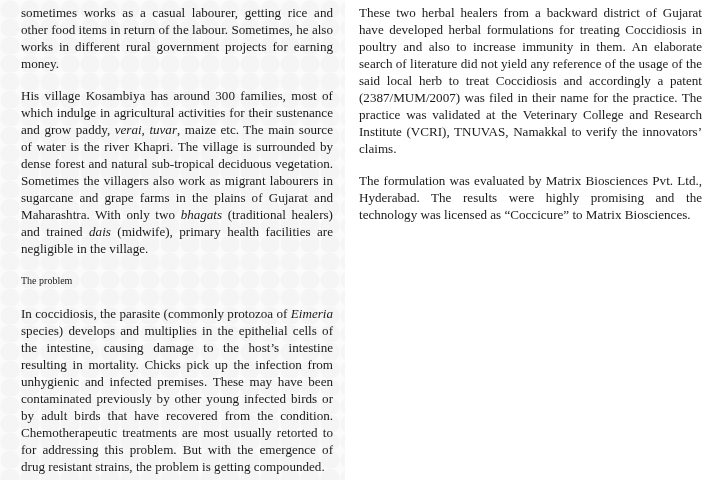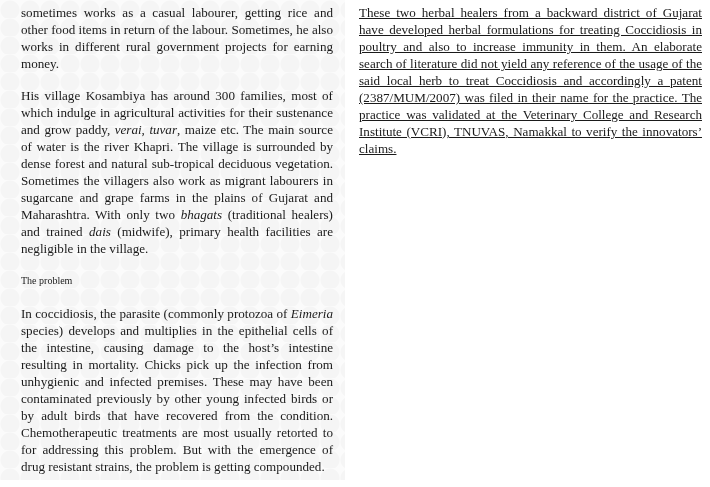--- a/index.html
+++ b/index.html
@@ -17,32 +17,33 @@
       radial-gradient(circle at 10px 10px, rgba(0,0,0,0.025) 0 9px, transparent 10px);
     background-size: 20px 18px;
   }
   .col {
     position: absolute; top: 4px;
     font-family: "Liberation Serif", serif;
     font-size: 13.1px; line-height: 17px;
     text-align: justify;
   }
   .col-left { left: 21px; width: 312px; }
-  .col-right { left: 359px; width: 343px; text-decoration: underline; }
+  .col-right { left: 359px; width: 343px; }
   .col p { margin: 0 0 15.2px 0; }
   .col h3 { font-weight: normal; font-size: 10px; margin: 0 0 15.2px 0; }
   i { }
 </style>
 </head>
 <body>
 
 <div class="hex-bg"></div>
 
 <div class="col col-left">
   <p>sometimes works as a casual labourer, getting rice and other food items in return of the labour. Sometimes, he also works in different rural government projects for earning money.</p>
   <p><span>His village Kosambiya has around 300 families, most of which indulge in agricultural activities for their sustenance and grow paddy, </span><i>verai</i><span>, </span><i>tuvar</i><span>, maize etc. The main source of water is the river Khapri. The village is surrounded by dense forest and natural sub-tropical deciduous vegetation. Sometimes the villagers also work as migrant labourers in sugarcane and grape farms in the plains of Gujarat and Maharashtra. With only two </span><i>bhagats</i><span> (traditional healers) and trained </span><i>dais</i><span> (midwife), primary health facilities are negligible in the village.</span></p>
   <h3>The problem</h3>
   <p><span>In coccidiosis, the parasite (commonly protozoa of </span><i>Eimeria</i><span> species) develops and multiplies in the epithelial cells of the intestine, causing damage to the host’s intestine resulting in mortality. Chicks pick up the infection from unhygienic and infected premises. These may have been contaminated previously by other young infected birds or by adult birds that have recovered from the condition. Chemotherapeutic treatments are most usually retorted to for addressing this problem. But with the emergence of drug resistant strains, the problem is getting compounded.</span></p>
 </div>
 
 <div class="col col-right">
   <p>These two herbal healers from a backward district of Gujarat have developed herbal formulations for treating Coccidiosis in poultry and also to increase immunity in them. An elaborate search of literature did not yield any reference of the usage of the said local herb to treat Coccidiosis and accordingly a patent (2387/MUM/2007) was filed in their name for the practice. The practice was validated at the Veterinary College and Research Institute (VCRI), TNUVAS, Namakkal to verify the innovators’ claims.</p>
+  <p>The formulation was evaluated by Matrix Biosciences Pvt. Ltd., Hyderabad. The results were highly promising and the technology was licensed as “Coccicure” to Matrix Biosciences.</p>
 </div>
 
 </body></html>

